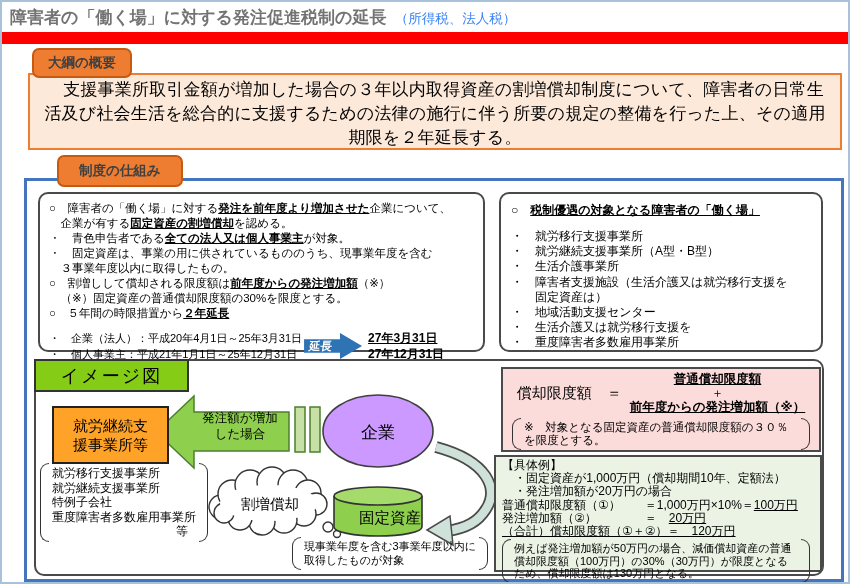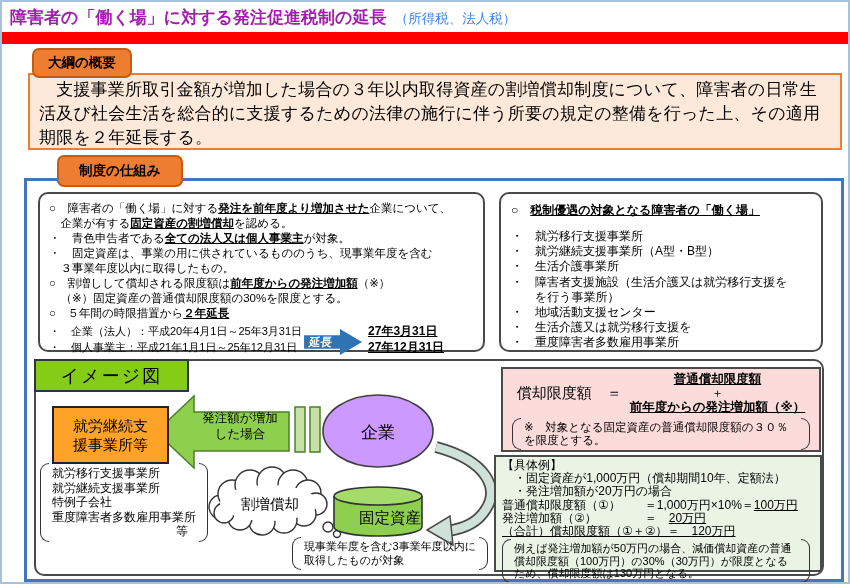--- a/index.html
+++ b/index.html
@@ -8,53 +8,53 @@
     border:2px solid #A9C2DB;background:#fff;overflow:hidden;
     font-family:"Liberation Sans","DejaVu Sans",sans-serif;color:#000;
   }
   .b{font-weight:700;}
   .u{text-decoration:underline;}
   .rich span.b{font-weight:700;}
   .rich span.u{text-decoration:underline;}
 
   
   .title-bar{position:absolute;left:8px;top:4px;white-space:nowrap;}
-  .title{font-size:17px;font-weight:700;color:#a21caf;}
+  .title{font-size:17px;font-weight:700;color:#737373;}
   .title-suffix{font-size:13.5px;color:#3b82f6;margin-left:4px;}
   .red-bar{position:absolute;left:0;right:0;top:30px;height:12px;background:#FF0000;}
 
   
   .badge{
     position:absolute;background:#EE7D31;border:2px solid #C55A11;border-radius:7px;
-    color:#000000;font-weight:700;font-size:13.5px;padding:4px 14px;z-index:5;white-space:nowrap;
+    color:#404040;font-weight:700;font-size:13.5px;padding:4px 14px;z-index:5;white-space:nowrap;
   }
   .overview-badge{left:30px;top:46px;}
   .mechanism-badge{left:55px;top:153px;padding:5px 20px;}
 
   
   .overview-box{
     position:absolute;left:26px;top:71px;width:814px;height:77px;box-sizing:border-box;
-    background:#FDE9D9;border:2px solid #ED7D31;padding:3px 9px;
+    background:#FDE9D9;border:2px solid #ED7D31;padding:3px 9px;text-align:center;
   }
   .overview-text{font-size:17px;line-height:24px;letter-spacing:0.2px;}
 
   
   .blue-panel{
     position:absolute;left:22px;top:176px;width:820px;height:404px;box-sizing:border-box;
     border:3px solid #4476BE;background:#fff;
   }
 
   
   .conditions-box{
     position:absolute;left:36px;top:190px;width:447px;height:160px;box-sizing:border-box;
     border:2px solid #4A4A4A;border-radius:10px;background:#fff;
     padding:7px 6px 4px 9px;
   }
   .cond-line{font-size:11.5px;line-height:15px;white-space:nowrap;}
-  .dates-row{display:flex;align-items:flex-end;margin-top:2px;}
+  .dates-row{display:flex;align-items:center;margin-top:9px;}
   .old-dates .cond-line{font-size:11px;line-height:16px;}
   .extend-arrow{
     position:relative;width:58px;height:26px;background:#2E74B5;margin:0 6px 0 2px;
     clip-path:polygon(0% 24%,62% 24%,62% 0%,100% 50%,62% 100%,62% 76%,0% 76%);
     flex:0 0 auto;
   }
   .extend-arrow span{
     position:absolute;left:5px;top:50%;transform:translateY(-50%) skewX(-8deg);
     color:#fff;font-weight:700;font-size:11.5px;white-space:nowrap;
   }
@@ -167,21 +167,21 @@
     </div>
   </div>
 
   <div class="eligible-box">
     <div class="eligible-header rich"><span>○　</span><span class="b u">税制優遇の対象となる障害者の「働く場」</span></div>
     <div class="eligible-items">
       <div>・　就労移行支援事業所</div>
       <div>・　就労継続支援事業所（A型・B型）</div>
       <div>・　生活介護事業所</div>
       <div>・　障害者支援施設（生活介護又は就労移行支援を</div>
-      <div>　　を行う事業所）</div>
+      <div>　　固定資産は）</div>
       <div>・　地域活動支援センター</div>
       <div>・　生活介護又は就労移行支援を</div>
       <div>・　重度障害者多数雇用事業所</div>
     </div>
   </div>
 
   <div class="image-panel">
     <div class="image-label">イメージ図</div>
 
     <svg class="diagram-svg" viewBox="0 0 786 213">

